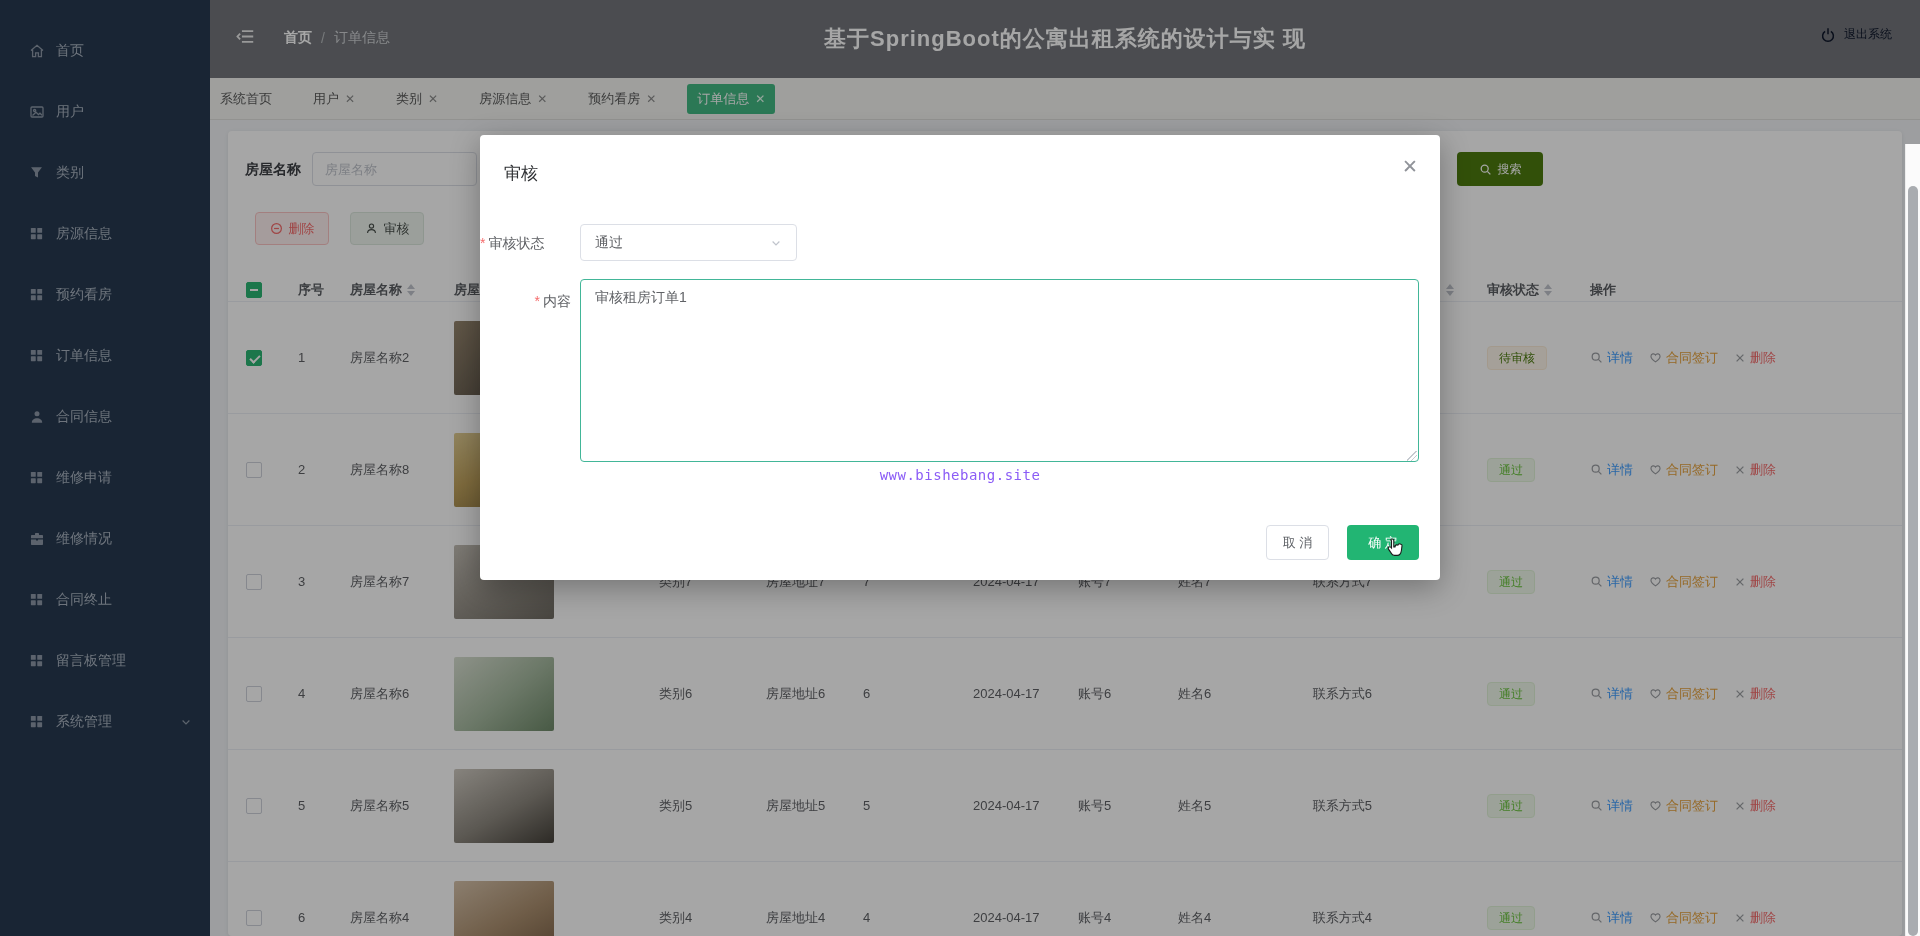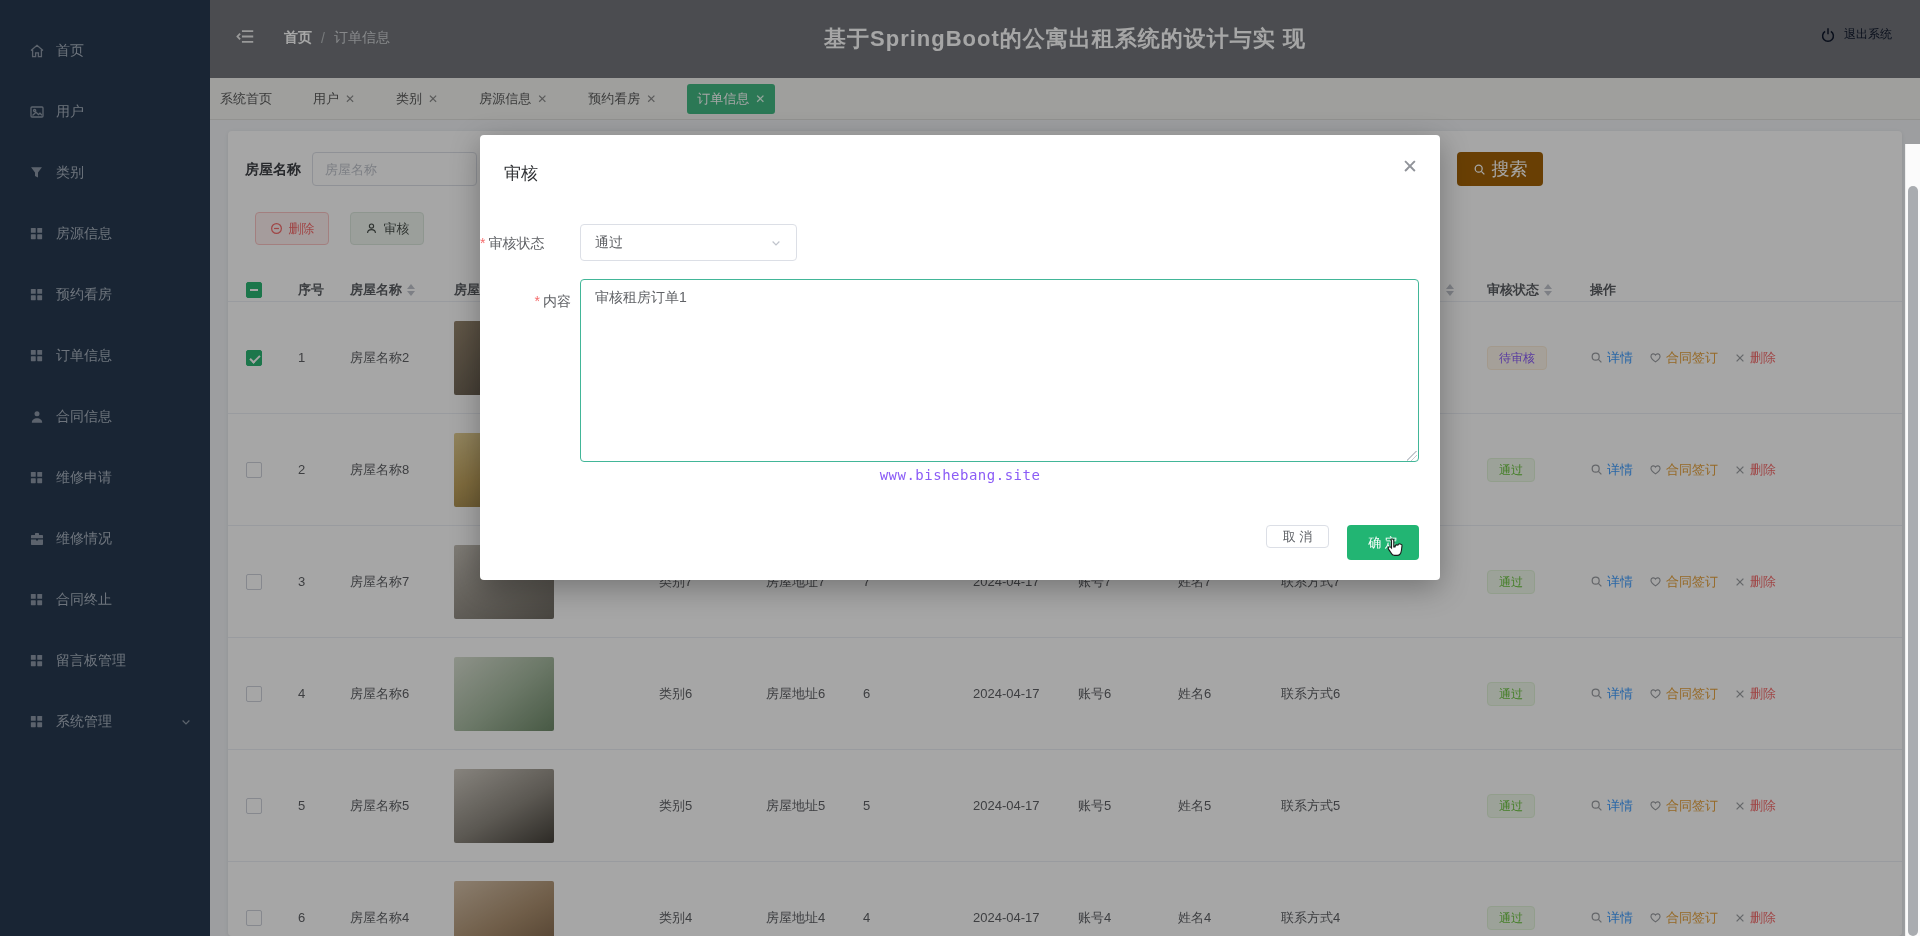--- a/index.html
+++ b/index.html
@@ -28,39 +28,39 @@
 .tab .x { font-size:12px; color:#8b8b8b; line-height:1; }
 .tab.active { background:#42b983; color:#fff; }
 .tab.active .x { color:#e8fff2; }
 
 
 .content { position:absolute; left:210px; top:120px; right:0; bottom:0; background:#f1f3f6; }
 .card { position:absolute; left:18px; top:11px; width:1674px; bottom:0; background:#fff; border-radius:4px; box-shadow:0 1px 4px rgba(0,0,0,.08); }
 .search-label { position:absolute; left:17px; top:30px; font-size:14px; font-weight:700; color:#3c3f44; }
 .search-input { position:absolute; left:84px; top:21px; width:165px; height:34px; border:1px solid #dcdfe6; border-radius:4px; padding:0 12px; font-size:13px; color:#606266; outline:none; font-family:inherit; }
 .search-input::placeholder { color:#c0c4cc; }
-.btn-search { position:absolute; left:1229px; top:21px; width:86px; height:34px; background:#a16207; border:none; border-radius:4px; color:#fff; font-size:18px; display:flex; align-items:center; justify-content:center; gap:6px; cursor:pointer; font-family:inherit; }
+.btn-search { position:absolute; left:1229px; top:21px; width:86px; height:34px; background:#4d7c0f; border:none; border-radius:4px; color:#fff; font-size:12px; display:flex; align-items:center; justify-content:center; gap:6px; cursor:pointer; font-family:inherit; }
 .btn-del { position:absolute; left:27px; top:81px; width:74px; height:33px; background:#fef0f0; border:1px solid #fbc4c4; border-radius:4px; color:#f56c6c; font-size:13px; display:flex; align-items:center; justify-content:center; gap:6px; cursor:pointer; font-family:inherit; }
 .btn-audit { position:absolute; left:122px; top:81px; width:74px; height:33px; background:#eef5ef; border:1px solid #dbe6dc; border-radius:4px; color:#474e49; font-size:13px; display:flex; align-items:center; justify-content:center; gap:6px; cursor:pointer; font-family:inherit; }
 
 
 .table { position:absolute; left:0; top:147px; right:0; }
 .thead { display:flex; align-items:center; height:24px; border-bottom:1px solid #ebeef5; font-size:13px; font-weight:700; color:#5b5e63; }
 .trow { display:flex; align-items:center; height:112px; border-bottom:1px solid #ebeef5; font-size:13px; color:#606266; }
 .c0{width:52px; display:flex; justify-content:center;}
 .c1{width:62px; padding-left:18px;}
 .c2{width:110px; padding-left:8px;}
 .c3{width:195px; padding-left:2px;}
 .c4{width:105px; padding-left:12px;}
 .c5{width:105px; padding-left:14px;}
 .c6{width:105px; padding-left:6px;}
 .c7{width:100px; padding-left:11px;}
 .c8{width:100px; padding-left:16px;}
 .c9{width:100px; padding-left:16px;}
-.c10{width:110px; padding-left:19px;}
+.c10{width:110px; padding-left:19px;text-align:right;}
 .c11{width:100px; display:flex; justify-content:flex-end; padding-right:18px;}
 .c12{width:105px; padding-left:15px;}
 .c13{flex:1; padding-left:13px;}
 .hcell { display:flex; align-items:center; }
 .sortcaret { display:inline-flex; flex-direction:column; margin-left:5px; gap:2px; }
 .sortcaret i { width:0; height:0; border-left:4px solid transparent; border-right:4px solid transparent; display:block; }
 .sortcaret .up { border-bottom:5px solid #c0c4cc; }
 .sortcaret .down { border-top:5px solid #c0c4cc; }
 
 .cb { width:16px; height:16px; border:1px solid #ced2da; border-radius:2px; background:#fff; position:relative; cursor:pointer; flex:none; }
@@ -72,21 +72,21 @@
 .roomimg { width:100px; height:74px; border-radius:2px; }
 .room1 { background:linear-gradient(135deg,#97876f 0%,#6b6153 55%,#4e463c 100%); }
 .room2 { background:linear-gradient(160deg,#e0cc92 0%,#c2a45e 50%,#8e satisfy742 100%); }
 .room2 { background:linear-gradient(160deg,#e0cc92 0%,#c2a45e 50%,#8e7742 100%); }
 .room3 { background:linear-gradient(150deg,#c3beb5 0%,#948f86 55%,#6e6a62 100%); }
 .room4 { background:linear-gradient(140deg,#d9e0d2 0%,#a8bba2 50%,#6f8a6a 100%); }
 .room5 { background:linear-gradient(150deg,#cfcac1 0%,#8d887f 55%,#46423b 100%); }
 .room6 { background:linear-gradient(150deg,#d6c2aa 0%,#ab8f6f 55%,#7c6248 100%); }
 
 .badge { display:inline-block; padding:5px 11px; border-radius:4px; font-size:12px; line-height:1; white-space:nowrap; }
-.badge.warning { background:#fdf6ec; color:#8b5cf6; border:1px solid #faecd8; }
+.badge.warning { background:#fdf6ec; color:#4d7c0f; border:1px solid #faecd8; }
 .badge.success { background:#f0f9eb; color:#67c23a; border:1px solid #e1f3d8; }
 
 .ops { display:flex; align-items:center; gap:16px; }
 .oplink { display:flex; align-items:center; gap:4px; cursor:pointer; font-size:13px; white-space:nowrap; }
 .oplink .ic { display:flex; color:#9b9ea3; }
 .op-detail { color:#409eff; }
 .op-contract { color:#e6a23c; }
 .op-delete { color:#f56c6c; }
 
 
@@ -97,21 +97,21 @@
 .f-label { position:absolute; font-size:14px; color:#606266; }
 .f-label .req { color:#f56c6c; margin-right:3px; }
 .lab1 { left:0; top:100px; width:91px; text-align:left; }
 .lab2 { left:0; top:158px; width:91px; text-align:right; }
 .sel { position:absolute; left:100px; top:89px; width:217px; height:37px; border:1px solid #dcdfe6; border-radius:4px; display:flex; align-items:center; padding:0 14px; font-size:14px; color:#606266; cursor:pointer; background:#fff; }
 .sel .chev { margin-left:auto; color:#c0c4cc; display:flex; }
 .ta { position:absolute; left:100px; top:144px; width:839px; height:183px; border:1px solid #42b698; border-radius:4px; padding:9px 14px; font-size:14px; color:#606266; font-family:inherit; resize:none; outline:none; }
 .ta-resize { position:absolute; left:927px; top:316px; width:10px; height:10px; background:
   linear-gradient(135deg, transparent 0 45%, #c6cad0 45% 52%, transparent 52% 68%, #c6cad0 68% 75%, transparent 75%); }
 .site { position:absolute; left:0; width:100%; top:332px; text-align:center; font-family:"DejaVu Sans Mono",monospace; font-size:14px; color:#8b5cf6; letter-spacing:.5px; }
-.btn-cancel { position:absolute; left:786px; top:390px; width:63px; height:23px; background:#fff; border:1px solid #dcdfe6; border-radius:4px; font-size:13px; color:#5c5f64; cursor:pointer; font-family:inherit; }
+.btn-cancel { position:absolute; left:786px; top:390px; width:63px; height:35px; background:#fff; border:1px solid #dcdfe6; border-radius:4px; font-size:13px; color:#5c5f64; cursor:pointer; font-family:inherit; }
 .btn-confirm { position:absolute; left:867px; top:390px; width:72px; height:35px; background:#22b573; border:none; border-radius:4px; font-size:13px; color:#fff; cursor:pointer; font-family:inherit; }
 .cursor-hand { position:absolute; left:903px; top:401px; z-index:70; }
 
 
 .scroll-track { position:absolute; right:0; top:144px; width:15px; bottom:0; background:#fbfbfb; z-index:55; border-left:1px solid #ededed; }
 .scroll-thumb { position:absolute; right:2px; top:42px; width:10px; height:750px; background:#a9acb0; border-radius:5px; }
 </style>
 </head>
 <body>
 

